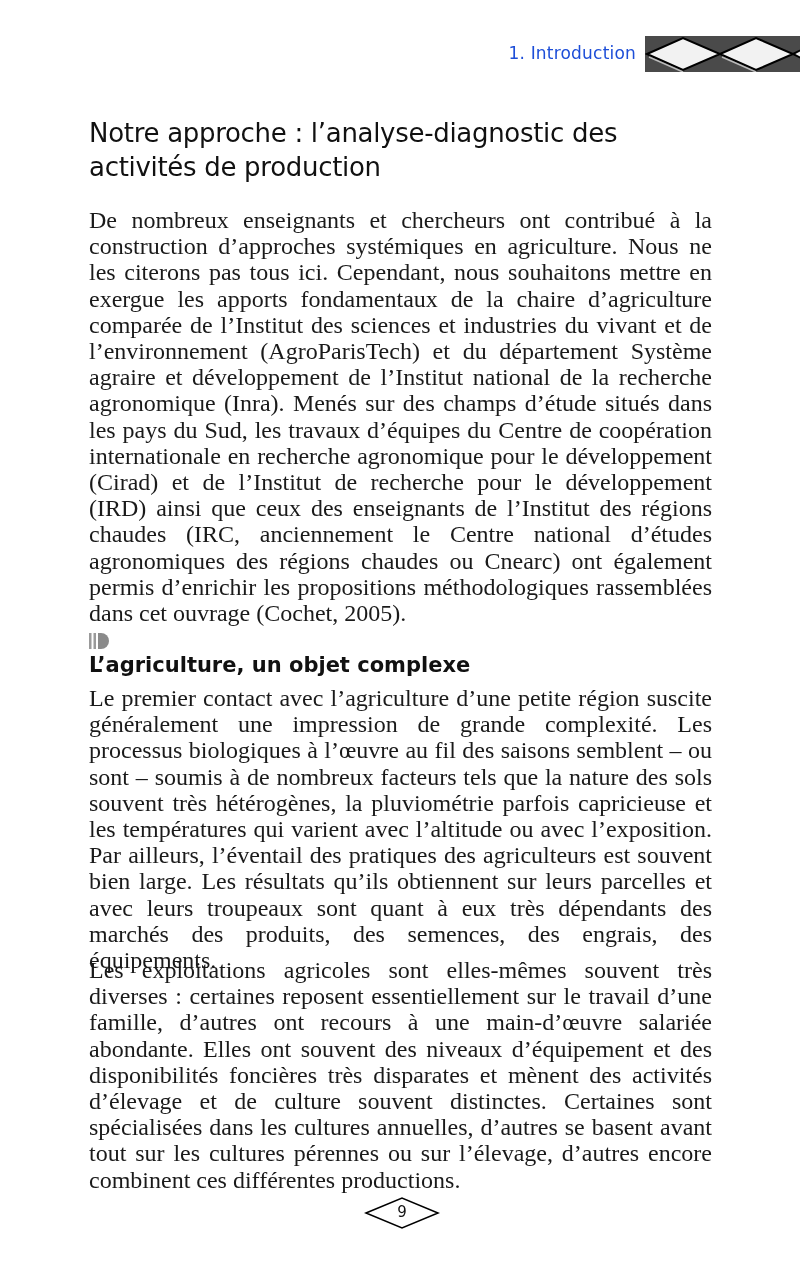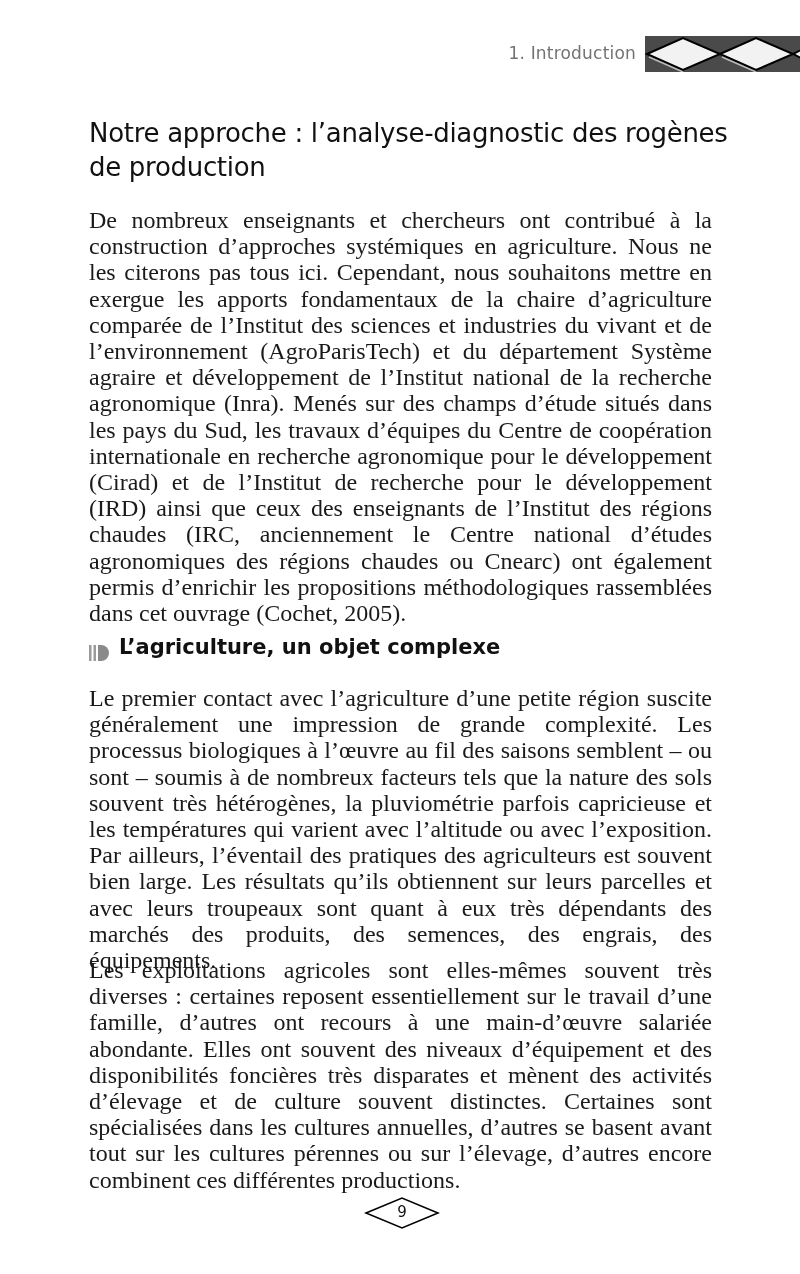--- a/index.html
+++ b/index.html
@@ -1,37 +1,37 @@
 <!DOCTYPE html>
 <html><head>
 <meta charset="utf-8">
 <style>
   html, body { margin:0; padding:0; background:#ffffff; }
   body { width:800px; height:1274px; position:relative; overflow:hidden; color:#1a1a1a; }
   .running-head {
     position:absolute; top:43px; right:164px;
-    font-family:"DejaVu Sans", sans-serif; font-size:17px; color:#737373;
+    font-family:"DejaVu Sans", sans-serif; font-size:17px; color:#1d4ed8;
     letter-spacing:0.2px;
   }
   .head-band { position:absolute; top:36px; left:645px; width:155px; height:36px; }
   .title {
     position:absolute; top:116px; left:89px; width:640px;
     font-family:"DejaVu Sans", sans-serif; font-size:26px; line-height:34px;
     font-weight:normal; color:#111; margin:0; letter-spacing:-0.3px;
   }
   .para {
     position:absolute; left:89px; width:623px;
     font-family:"Liberation Serif", serif; font-size:24px; line-height:26.2px;
     text-align:justify; margin:0; color:#1a1a1a;
     hyphens:manual;
   }
   .subhead {
     position:absolute; top:632px; left:89px;
     font-family:"DejaVu Sans", sans-serif; font-size:21px; line-height:30px; color:#111;
-    display:flex; align-items:flex-end; margin:0;
+    display:flex; align-items:flex-start; margin:0;flex-direction:column;
   }
   .subhead-icon { width:22px; height:18px; margin-right:8px; display:inline-block; }
   .page-num-wrap { position:absolute; top:1197px; left:364px; width:76px; height:32px; }
   .page-num {
     position:absolute; left:0; top:0; width:76px; height:32px; line-height:30px;
     text-align:center; font-family:"DejaVu Sans", sans-serif; font-size:15px; color:#111;
   }
 </style>
 </head>
 <body>
@@ -40,21 +40,21 @@
 
 <svg class="head-band" viewBox="0 0 155 36" preserveAspectRatio="none">
   <rect x="0" y="0" width="155" height="36" fill="#4a4a4a"></rect>
   <polygon points="2,18 38,2 75,18 38,34" fill="#f2f2f2" stroke="#000" stroke-width="2"></polygon>
   <polygon points="75,18 111,2 148,18 111,34" fill="#f2f2f2" stroke="#000" stroke-width="2"></polygon>
   <polygon points="148,18 160,12 160,24" fill="#f2f2f2" stroke="#000" stroke-width="2"></polygon>
   <line x1="4" y1="21" x2="38" y2="36" stroke="#bbb" stroke-width="1.5"></line>
   <line x1="77" y1="21" x2="111" y2="36" stroke="#bbb" stroke-width="1.5"></line>
 </svg>
 
-<h1 class="title">Notre approche : l’analyse-diagnostic des rogènes de production</h1>
+<h1 class="title">Notre approche : l’analyse-diagnostic des activités de production</h1>
 
 <p class="para" style="top:207px;">De nombreux enseignants et chercheurs ont contribué à la construc­tion d’approches systémiques en agriculture. Nous ne les citerons pas tous ici. Cependant, nous souhaitons mettre en exergue les apports fondamentaux de la chaire d’agriculture comparée de l’Institut des sciences et industries du vivant et de l’environnement (AgroParisTech) et du département Système agraire et développement de l’Institut national de la recherche agronomique (Inra). Menés sur des champs d’étude situés dans les pays du Sud, les travaux d’équipes du Centre de coopération internationale en recherche agronomique pour le développement (Cirad) et de l’Institut de recherche pour le déve­loppement (IRD) ainsi que ceux des enseignants de l’Institut des régions chaudes (IRC, anciennement le Centre national d’études agronomiques des régions chaudes ou Cnearc) ont également permis d’enrichir les propositions méthodologiques rassemblées dans cet ouvrage (Cochet, 2005).</p>
 
 <h2 class="subhead">
   <svg class="subhead-icon" viewBox="0 0 22 18">
     <rect x="0" y="1" width="2.5" height="16" fill="#9a9a9a"></rect>
     <rect x="4.5" y="1" width="2.5" height="16" fill="#9a9a9a"></rect>
     <path d="M9,1 L12,1 A8,8 0 0 1 12,17 L9,17 Z" fill="#8a8a8a"></path>
   </svg>
   <span>L’agriculture, un objet complexe</span>

